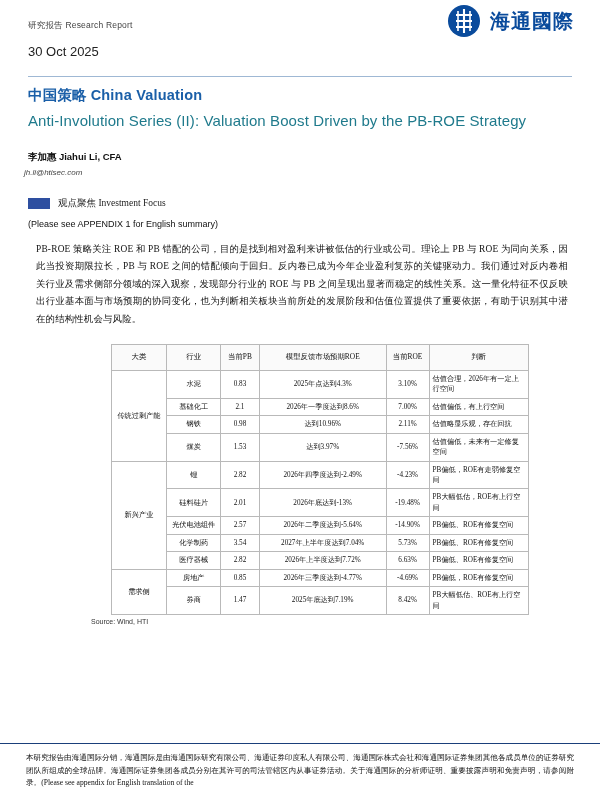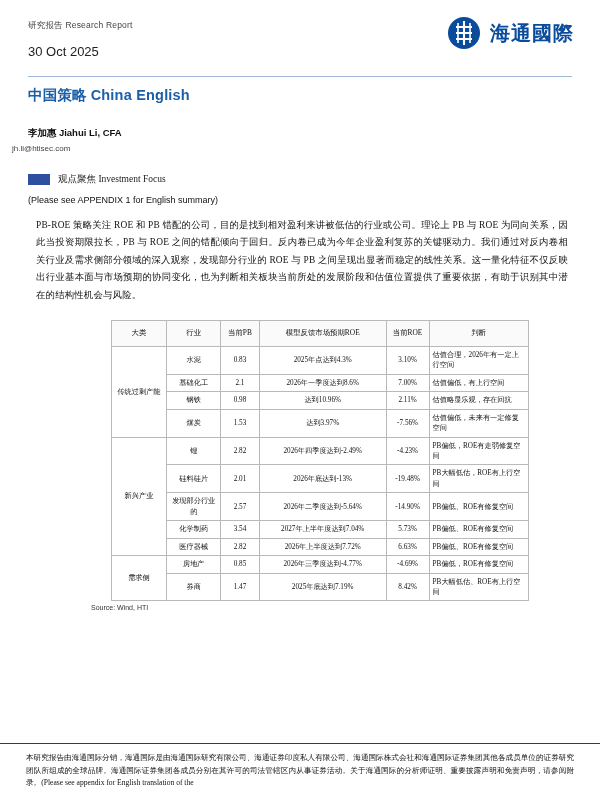--- a/index.html
+++ b/index.html
@@ -20,21 +20,21 @@
   .rpt-type {
     font-size:8.5px; color:#444; letter-spacing:0.2px;
     font-family:"Liberation Sans", sans-serif;
   }
   .rpt-type .cn { font-family:"Liberation Serif", serif; }
   .rpt-date {
     font-size:13px; color:#222; margin-top:12px;
     font-family:"Liberation Sans", sans-serif;
   }
   .hdr-right {
-    position:absolute; right:26px; top:16px;
+    position:absolute; right:26px; top:4px;
     display:flex; align-items:center; gap:9px;
   }
   .logo-mark { width:34px; height:34px; position:relative; }
   .logo-mark svg { display:block; }
   .logo-text {
     font-size:20px; color:#0a4b9c; letter-spacing:1px;
     font-family:"Liberation Serif", serif; font-weight:bold;
     line-height:1;
   }
 
@@ -67,24 +67,25 @@
 
   
   .author {
     margin:22px 28px 0 28px;
     font-size:9.5px;
     color:#111;
     font-weight:bold;
   }
   .author .en { font-family:"Liberation Sans", sans-serif; }
   .email {
-    margin:4px 28px 0 12px;
+    margin:4px 28px 0 24px;
     font-size:8px;
     color:#444;
     font-family:"Liberation Sans", sans-serif;
+    font-style:italic;
   }
 
   
   .focus-row {
     margin:20px 28px 0 28px;
     display:flex; align-items:center; gap:8px;
   }
   .focus-swatch { width:22px; height:11px; background:#2e4fa0; }
   .focus-label { font-size:9.5px; color:#222; }
   .focus-label .en { font-family:Liberation Serif, serif; }
@@ -171,23 +172,24 @@
           <path d="M17 5 L17 29 M9 11 L25 11 M9 17 L25 17 M9 23 L25 23" stroke="#ffffff" stroke-width="2.1" fill="none"></path>
           <path d="M11 7 L11 27 M23 7 L23 27" stroke="#ffffff" stroke-width="1.6" fill="none"></path>
         </svg>
       </span>
       <span class="logo-text">海通國際</span>
     </div>
   </div>
 
   <div class="strategy-line">
     <span>中国策略</span>
-    <span class="en">China English</span>
-  </div>
-
+    <span class="en">China Valuation</span>
+  </div>
+
+  <div class="title-en">Anti-Involution Series (II): Valuation Boost Driven by the PB-ROE Strategy</div>
 
   <div class="author">
     <span>李加惠</span>
     <span class="en">Jiahui Li, CFA</span>
   </div>
   <div class="email">jh.li@htisec.com</div>
 
   <div class="focus-row">
     <span class="focus-swatch"></span>
     <span class="focus-label">
@@ -252,21 +254,21 @@
           <td class="judge">PB偏低，ROE有走弱修复空间</td>
         </tr>
         <tr>
           <td class="ind">硅料硅片</td>
           <td class="pb">2.01</td>
           <td class="model">2026年底达到-13%</td>
           <td class="roe">-19.48%</td>
           <td class="judge">PB大幅低估，ROE有上行空间</td>
         </tr>
         <tr>
-          <td class="ind">发现部分行业的</td>
+          <td class="ind">光伏电池组件</td>
           <td class="pb">2.57</td>
           <td class="model">2026年二季度达到-5.64%</td>
           <td class="roe">-14.90%</td>
           <td class="judge">PB偏低、ROE有修复空间</td>
         </tr>
         <tr>
           <td class="ind">化学制药</td>
           <td class="pb">3.54</td>
           <td class="model">2027年上半年度达到7.04%</td>
           <td class="roe">5.73%</td>

